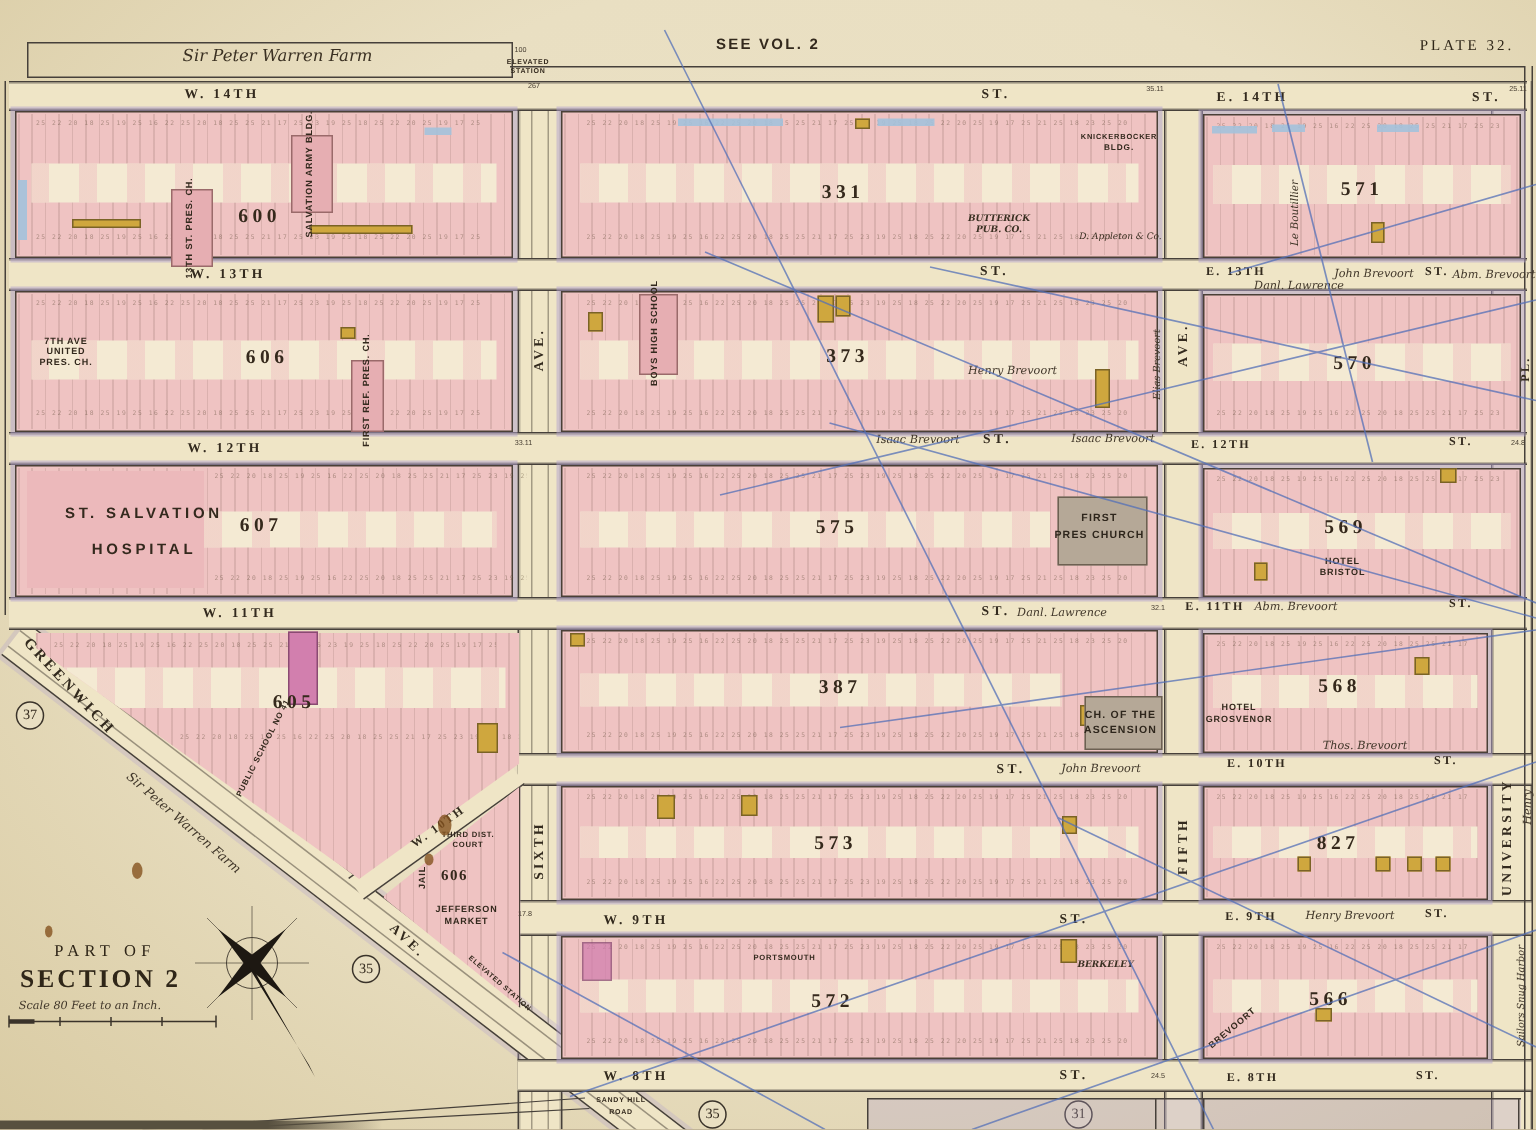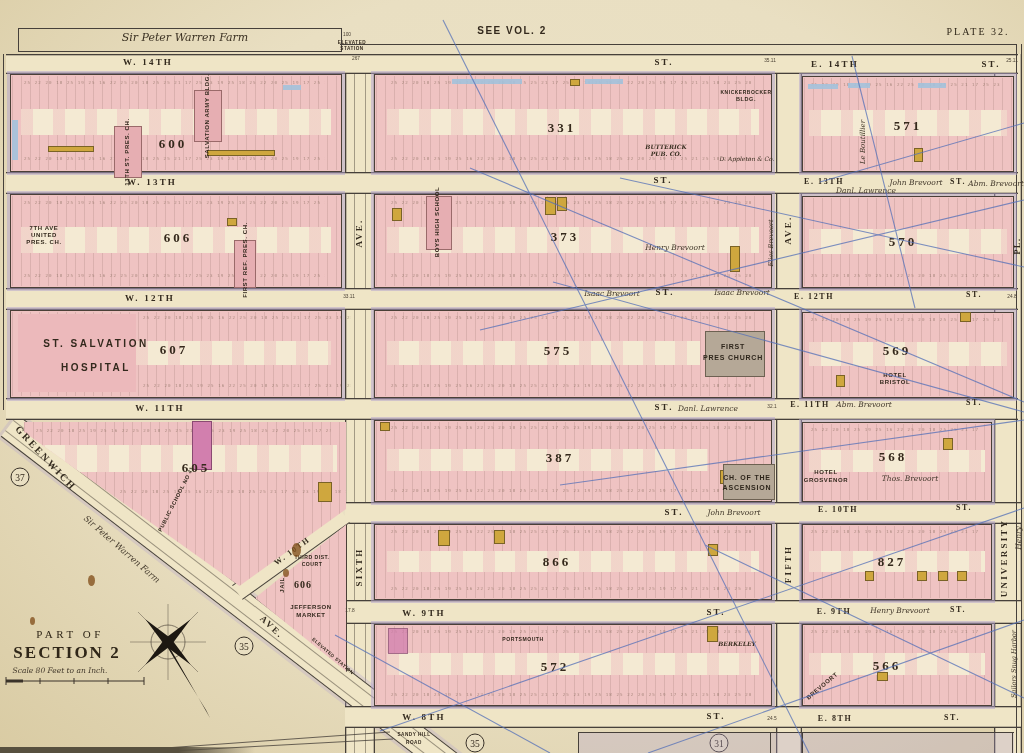--- a/index.html
+++ b/index.html
@@ -217,21 +217,21 @@
   <span class="ctr bnum" style="left:908px;top:126px">571</span>
   <span class="ctr bnum" style="left:178px;top:238px">606</span>
   <span class="ctr bnum" style="left:565px;top:237px">373</span>
   <span class="ctr bnum" style="left:903px;top:242px">570</span>
   <span class="ctr bnum" style="left:174px;top:350px">607</span>
   <span class="ctr bnum" style="left:558px;top:351px">575</span>
   <span class="ctr bnum" style="left:897px;top:351px">569</span>
   <span class="ctr bnum" style="left:196px;top:468px">605</span>
   <span class="ctr bnum" style="left:560px;top:458px">387</span>
   <span class="ctr bnum" style="left:893px;top:457px">568</span>
-  <span class="ctr bnum" style="left:557px;top:562px">866</span>
+  <span class="ctr bnum" style="left:557px;top:562px">573</span>
   <span class="ctr bnum" style="left:892px;top:562px">827</span>
   <span class="ctr bnum" style="left:555px;top:667px">572</span>
   <span class="ctr bnum" style="left:887px;top:666px">566</span>
   <span class="ctr bnum" style="left:303px;top:584px;font-size:10px;letter-spacing:1px">606</span>
 
   <span class="rot bld" style="left:127px;top:152px;transform:translate(-50%,-50%) rotate(-90deg)">13TH ST. PRES. CH.</span>
   <span class="rot bld" style="left:207px;top:116px;transform:translate(-50%,-50%) rotate(-90deg)">SALVATION ARMY BLDG.</span>
   <span class="ctr ital" style="left:666px;top:146px;font-weight:bold">BUTTERICK</span>
   <span class="ctr ital" style="left:666px;top:153px;font-weight:bold">PUB. CO.</span>
   <span class="ctr bld" style="left:746px;top:92px;font-size:5.5px;transform:translate(-50%,-50%) scale(.9)">KNICKERBOCKER</span>
@@ -282,21 +282,21 @@
   <span class="ctr slabel-sm" style="left:974px;top:294px">ST.</span>
   <span class="ctr slabel" style="left:160px;top:408px">W. 11TH</span>
   <span class="ctr slabel" style="left:664px;top:407px">ST.</span>
   <span class="ctr scr" style="left:708px;top:408px">Danl. Lawrence</span>
   <span class="ctr slabel-sm" style="left:810px;top:404px">E. 11TH</span>
   <span class="ctr scr" style="left:864px;top:404px">Abm. Brevoort</span>
   <span class="ctr slabel-sm" style="left:974px;top:402px">ST.</span>
   <span class="ctr slabel" style="left:674px;top:512px">ST.</span>
   <span class="ctr scr" style="left:734px;top:512px">John Brevoort</span>
   <span class="ctr slabel-sm" style="left:838px;top:509px">E. 10TH</span>
-  <span class="ctr scr" style="left:910px;top:478px">Thos. Brevoort</span>
+  <span class="ctr scr" style="left:910px;top:497px">Thos. Brevoort</span>
   <span class="ctr slabel-sm" style="left:964px;top:507px">ST.</span>
   <span class="ctr slabel" style="left:424px;top:613px">W. 9TH</span>
   <span class="ctr slabel" style="left:716px;top:612px">ST.</span>
   <span class="ctr slabel-sm" style="left:834px;top:611px">E. 9TH</span>
   <span class="ctr scr" style="left:900px;top:610px">Henry Brevoort</span>
   <span class="ctr slabel-sm" style="left:958px;top:609px">ST.</span>
   <span class="ctr slabel" style="left:424px;top:717px">W. 8TH</span>
   <span class="ctr slabel" style="left:716px;top:716px">ST.</span>
   <span class="ctr slabel-sm" style="left:835px;top:718px">E. 8TH</span>
   <span class="ctr slabel-sm" style="left:952px;top:717px">ST.</span>

